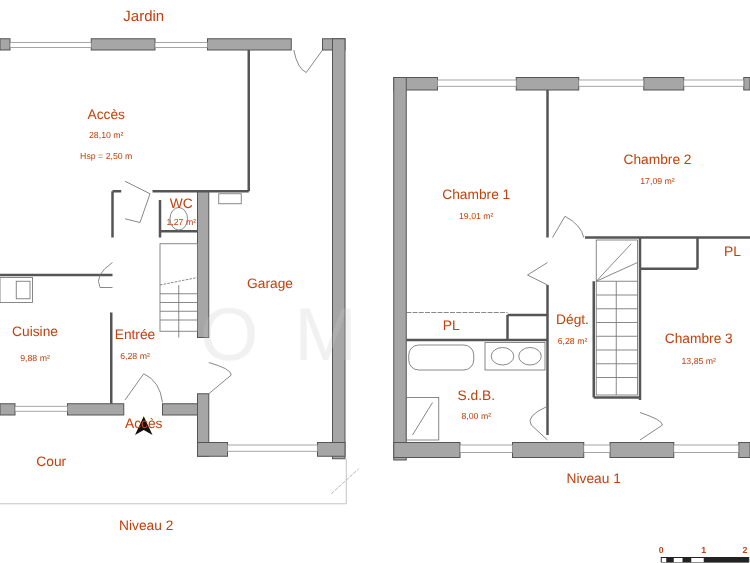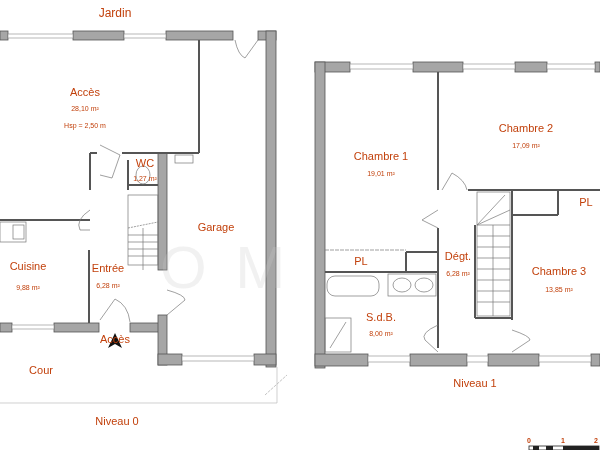--- a/index.html
+++ b/index.html
@@ -160,21 +160,21 @@
 <div class="lbl area" style="left:85px;top:122px;">Hsp = 2,50 m</div>
 <div class="lbl room" style="left:145px;top:157px;">WC</div>
 <div class="lbl area" style="left:145px;top:175px;">1,27 m²</div>
 <div class="lbl room" style="left:28px;top:260px;">Cuisine</div>
 <div class="lbl area" style="left:28px;top:284px;">9,88 m²</div>
 <div class="lbl room" style="left:108px;top:262px;">Entrée</div>
 <div class="lbl area" style="left:108px;top:282px;">6,28 m²</div>
 <div class="lbl room" style="left:216px;top:221px;">Garage</div>
 <div class="lbl room" style="left:115px;top:333px;">Accès</div>
 <div class="lbl room" style="left:41px;top:364px;text-align:center;">Cour</div>
-<div class="lbl room" style="left:117px;top:415px;">Niveau 0</div>
+<div class="lbl room" style="left:117px;top:415px;">Niveau 2</div>
 
 <div class="lbl room" style="left:381px;top:150px;">Chambre 1</div>
 <div class="lbl area" style="left:381px;top:170px;">19,01 m²</div>
 <div class="lbl room" style="left:526px;top:122px;">Chambre 2</div>
 <div class="lbl area" style="left:526px;top:142px;">17,09 m²</div>
 <div class="lbl room" style="left:559px;top:265px;">Chambre 3</div>
 <div class="lbl area" style="left:559px;top:286px;">13,85 m²</div>
 <div class="lbl room" style="left:458px;top:250px;">Dégt.</div>
 <div class="lbl area" style="left:458px;top:270px;">6,28 m²</div>
 <div class="lbl room" style="left:381px;top:311px;">S.d.B.</div>

